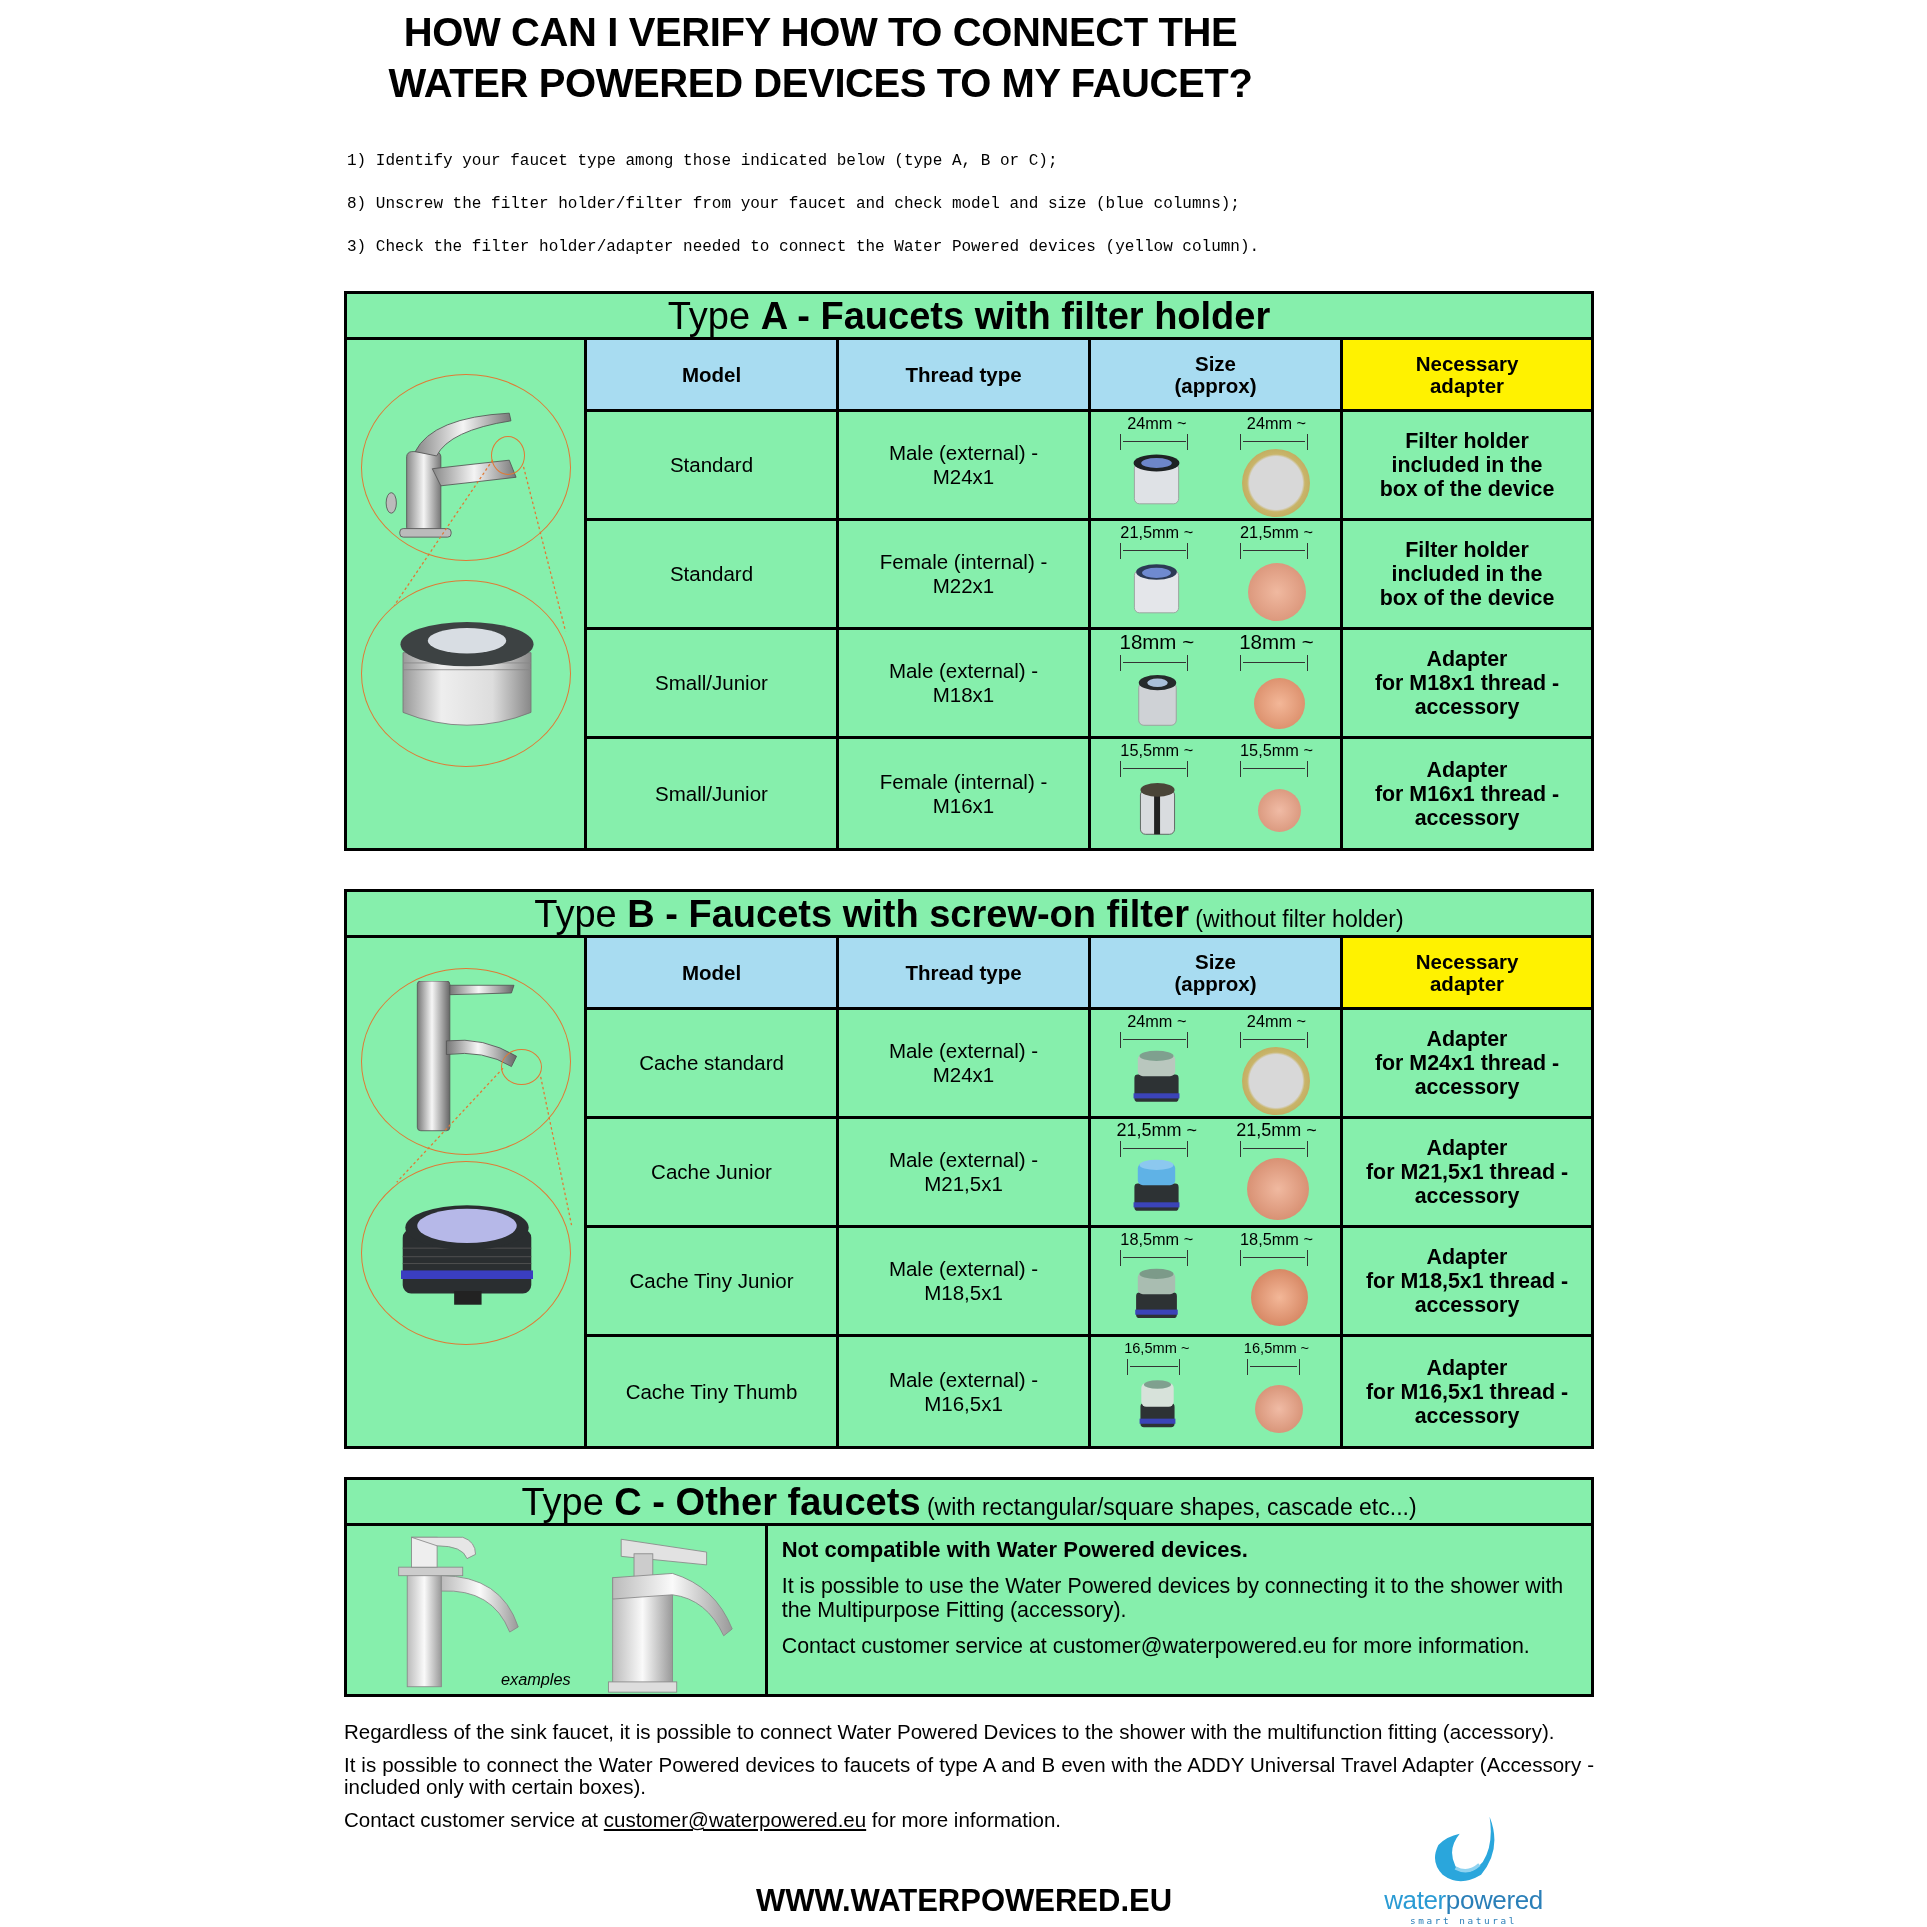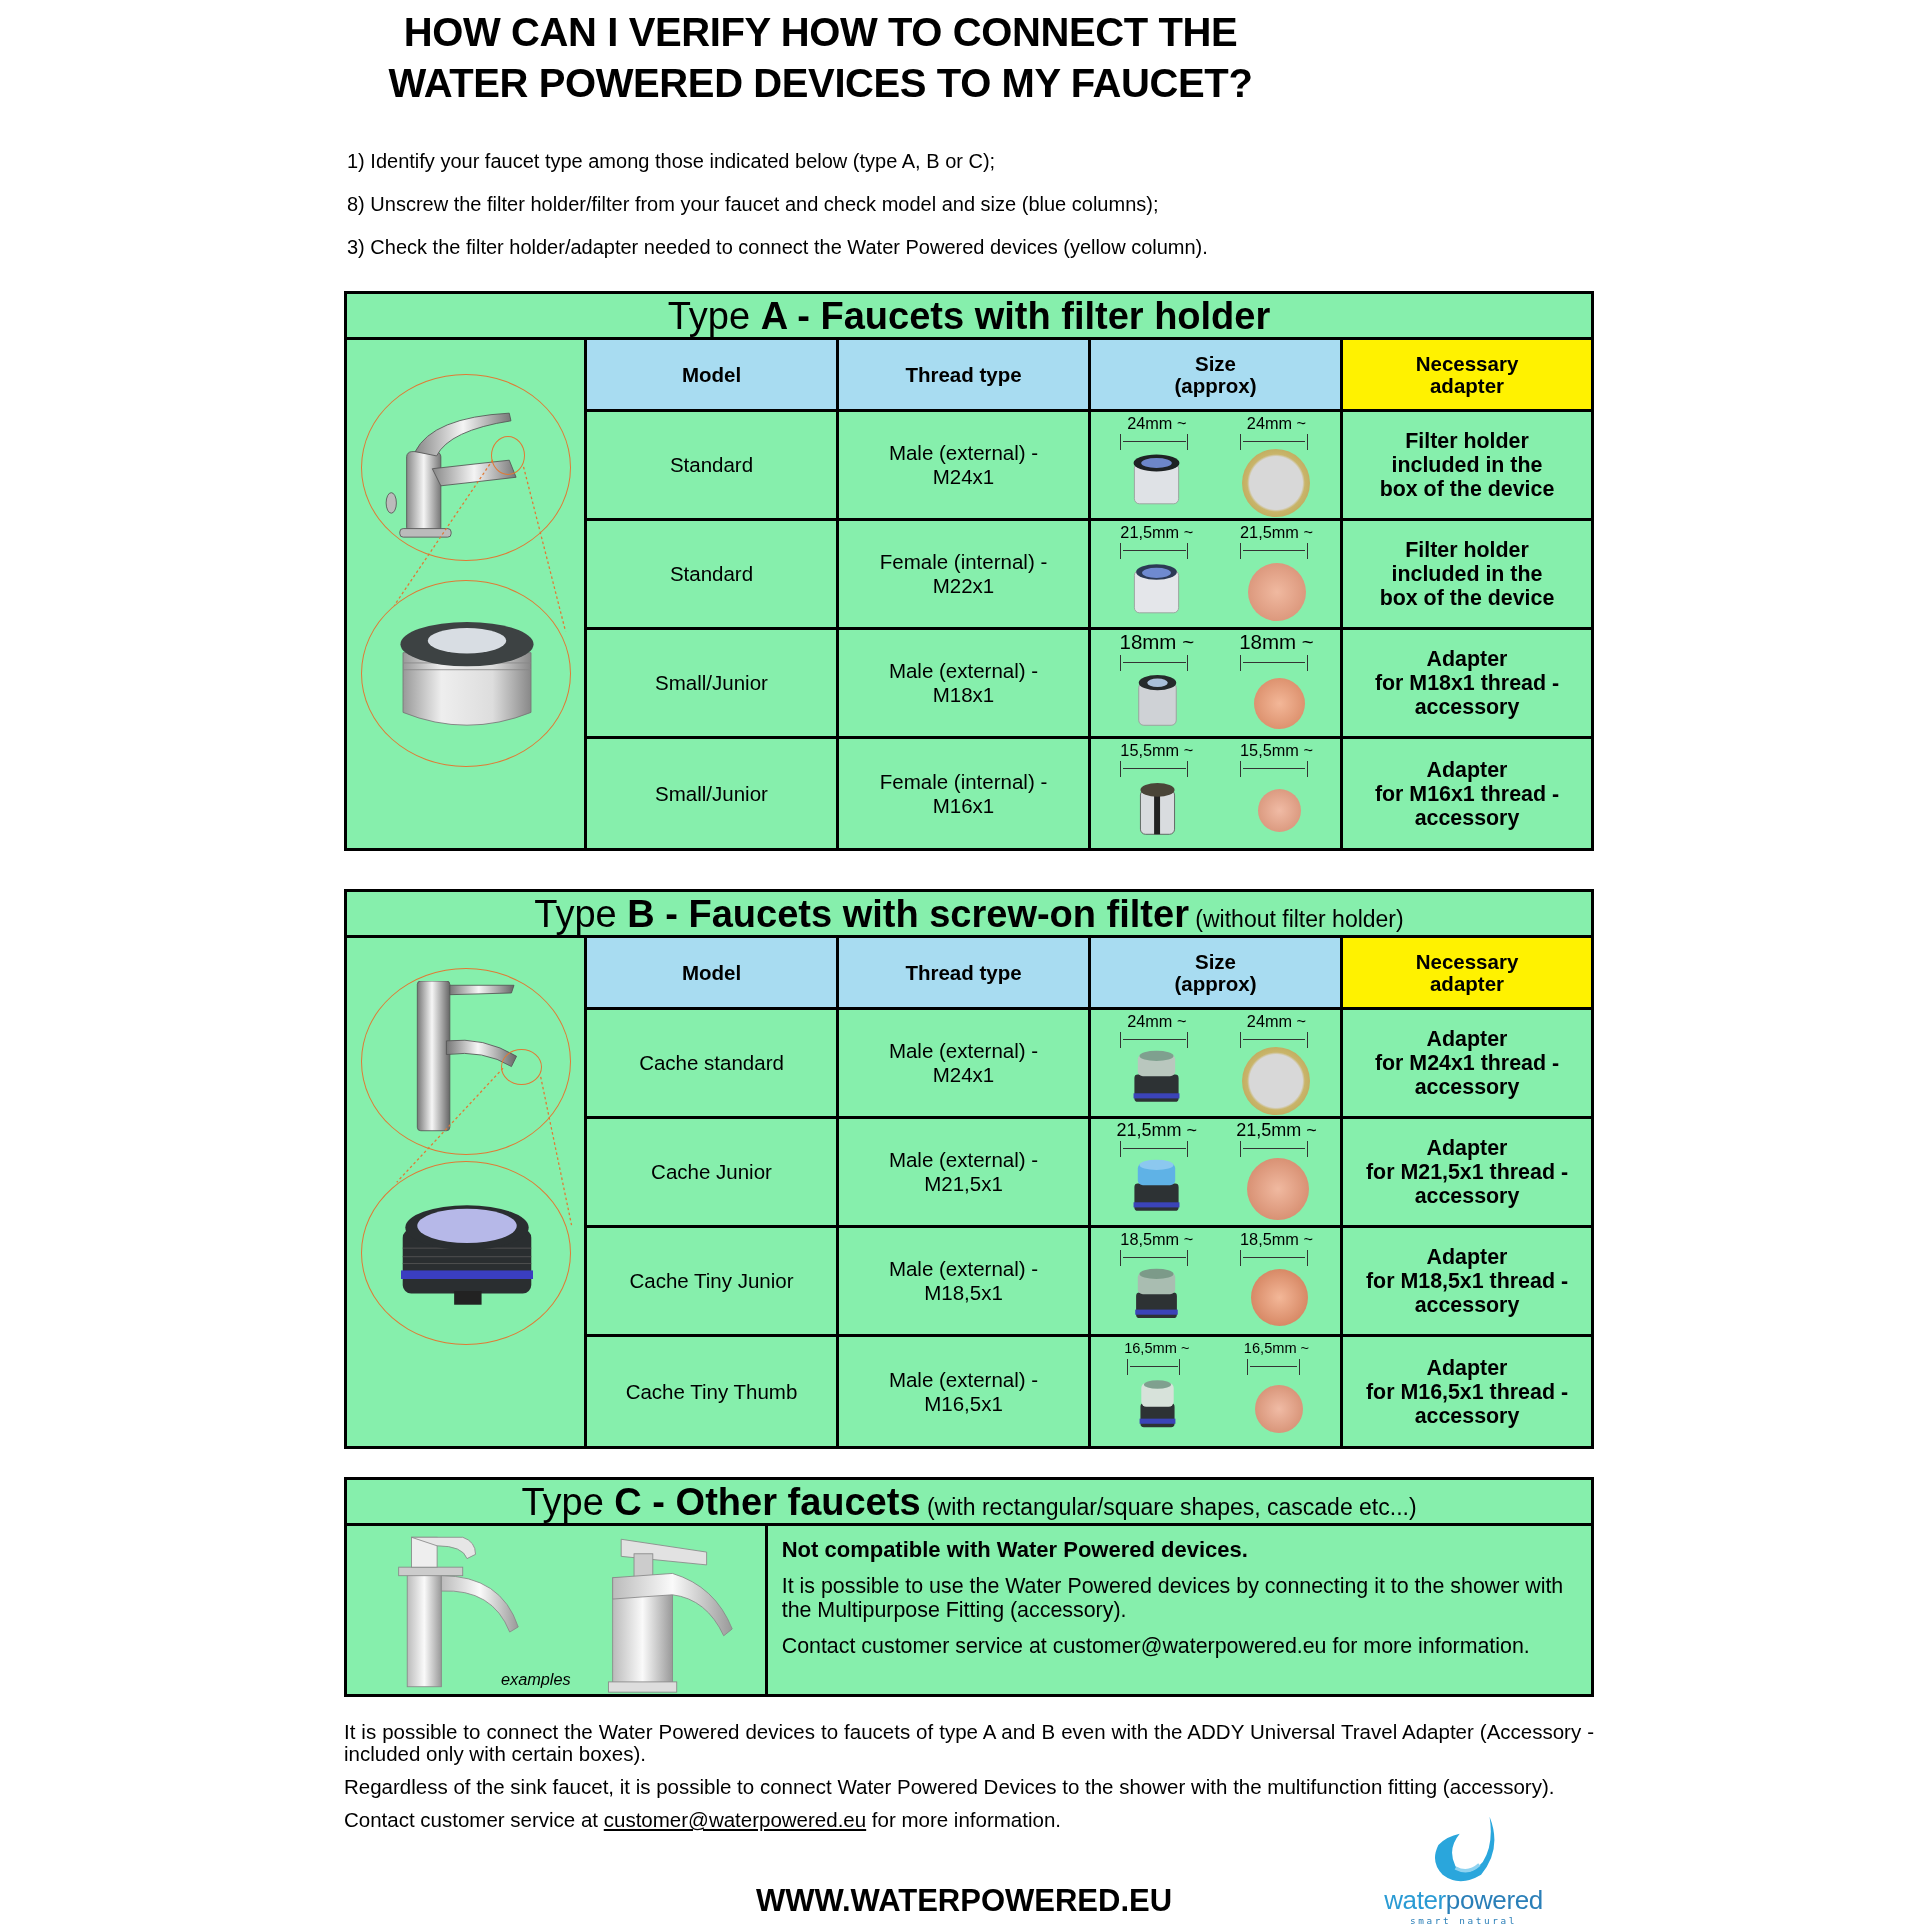--- a/index.html
+++ b/index.html
@@ -4,21 +4,21 @@
 <style>
   * { box-sizing: border-box; margin: 0; padding: 0; }
   html, body { width: 1928px; height: 1928px; background: #ffffff; overflow: hidden; }
   body { font-family: "Liberation Sans", "DejaVu Sans", sans-serif; color: #000; position: relative; }
 
   .title { position: absolute; left: 0; top: 6.8px; width: 1641px; text-align: center;
            font-family: "Liberation Sans", sans-serif; font-weight: bold; font-size: 40px;
            line-height: 51px; letter-spacing: -0.4px; }
 
   .steps { position: absolute; left: 347px; top: 140px; width: 1250px; }
-  .steps div { font-size: 20px; line-height: 43px; }
+  .steps div { font-size: 16px; line-height: 43px; font-family: Liberation Mono, monospace; }
 
   .section { position: absolute; left: 344px; width: 1250px; border: 3.4px solid #000; background: #86efac; }
   .sec-head { height: 46px; border-bottom: 3.4px solid #000; text-align: center; font-size: 38px; line-height: 45px; white-space: nowrap; }
   .sec-head .pre { font-weight: normal; }
   .sec-head .bold { font-weight: bold; }
   .sec-head .note { font-size: 23px; font-weight: normal; }
 
   .sec-body { display: flex; }
   .illus { width: 240px; border-right: 3.4px solid #000; position: relative; }
   .tbl { flex: 1; display: grid; grid-template-columns: 252px 252px 252px 248px; border-radius: 30px; }
@@ -346,22 +346,22 @@
     </div>
     <div class="typec-text">
       <p class="strong">Not compatible with Water Powered devices.</p>
       <p>It is possible to use the Water Powered devices by connecting it to the shower with the Multipurpose Fitting (accessory).</p>
       <p>Contact customer service at customer@waterpowered.eu for more information.</p>
     </div>
   </div>
 </div>
 
 <div class="footer">
+  <p>Regardless of the sink faucet, it is possible to connect Water Powered Devices to the shower with the multifunction fitting (accessory).</p>
   <p>It is possible to connect the Water Powered devices to faucets of type A and B even with the ADDY Universal Travel Adapter (Accessory - included only with certain boxes).</p>
-  <p>Regardless of the sink faucet, it is possible to connect Water Powered Devices to the shower with the multifunction fitting (accessory).</p>
   <p>
     <span>Contact customer service at </span><a>customer@waterpowered.eu</a><span> for more information.</span>
   </p>
 </div>
 
 <div class="site">WWW.WATERPOWERED.EU</div>
 
 <div class="logo">
   <svg style="position:absolute;left:43px;top:0;" width="86" height="70" viewBox="0 0 100 82">
     <path d="M80 2 Q95 40 70 70 Q45 85 25 70 Q10 55 20 35 Q30 25 45 22 Q30 40 40 60 Q55 75 72 55 Q85 35 80 2 Z" fill="#2aa6dc"></path>

